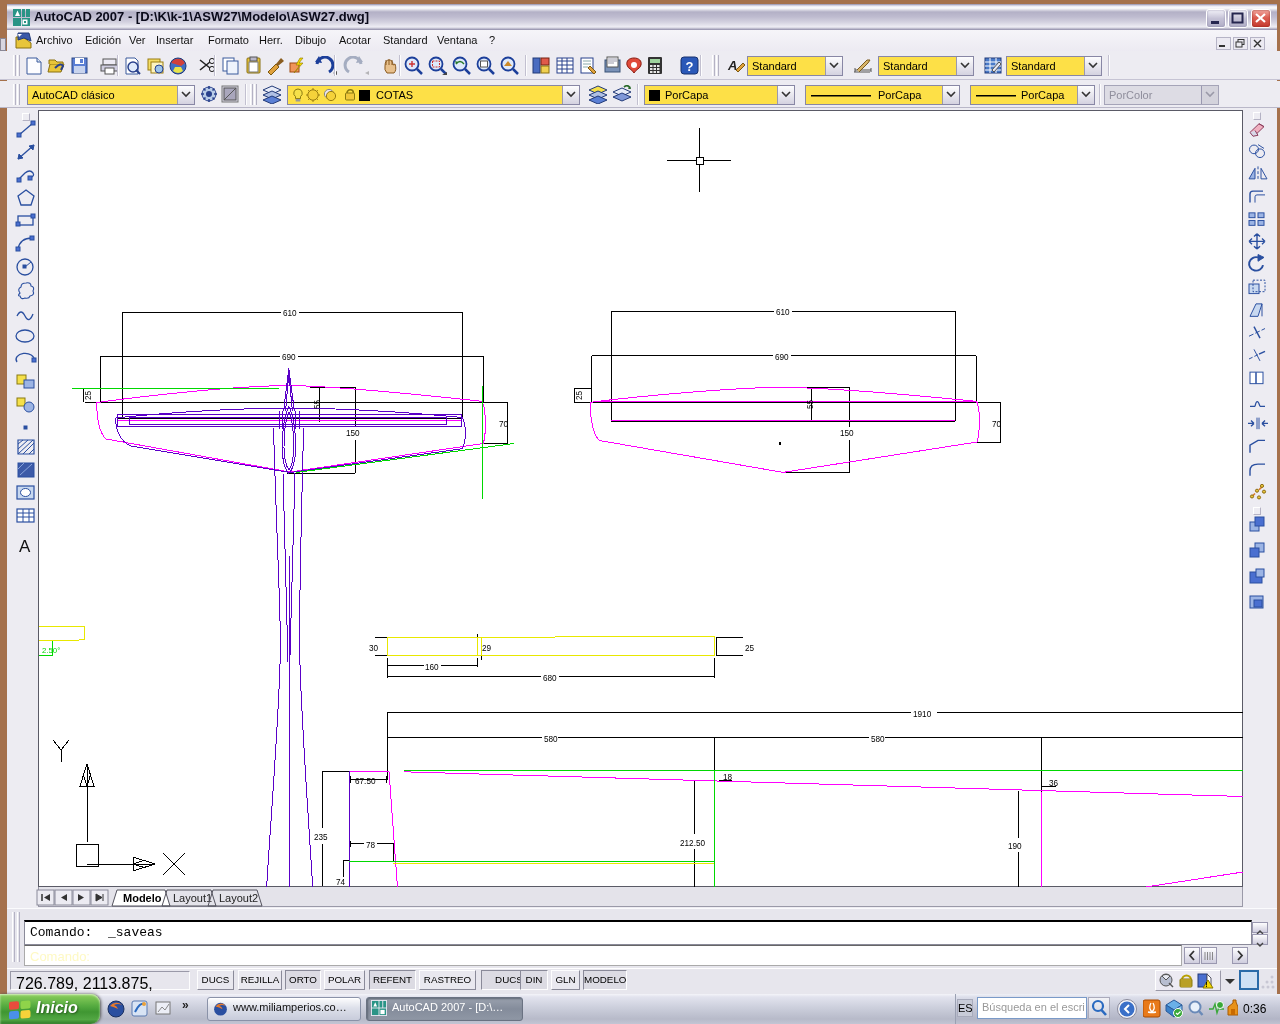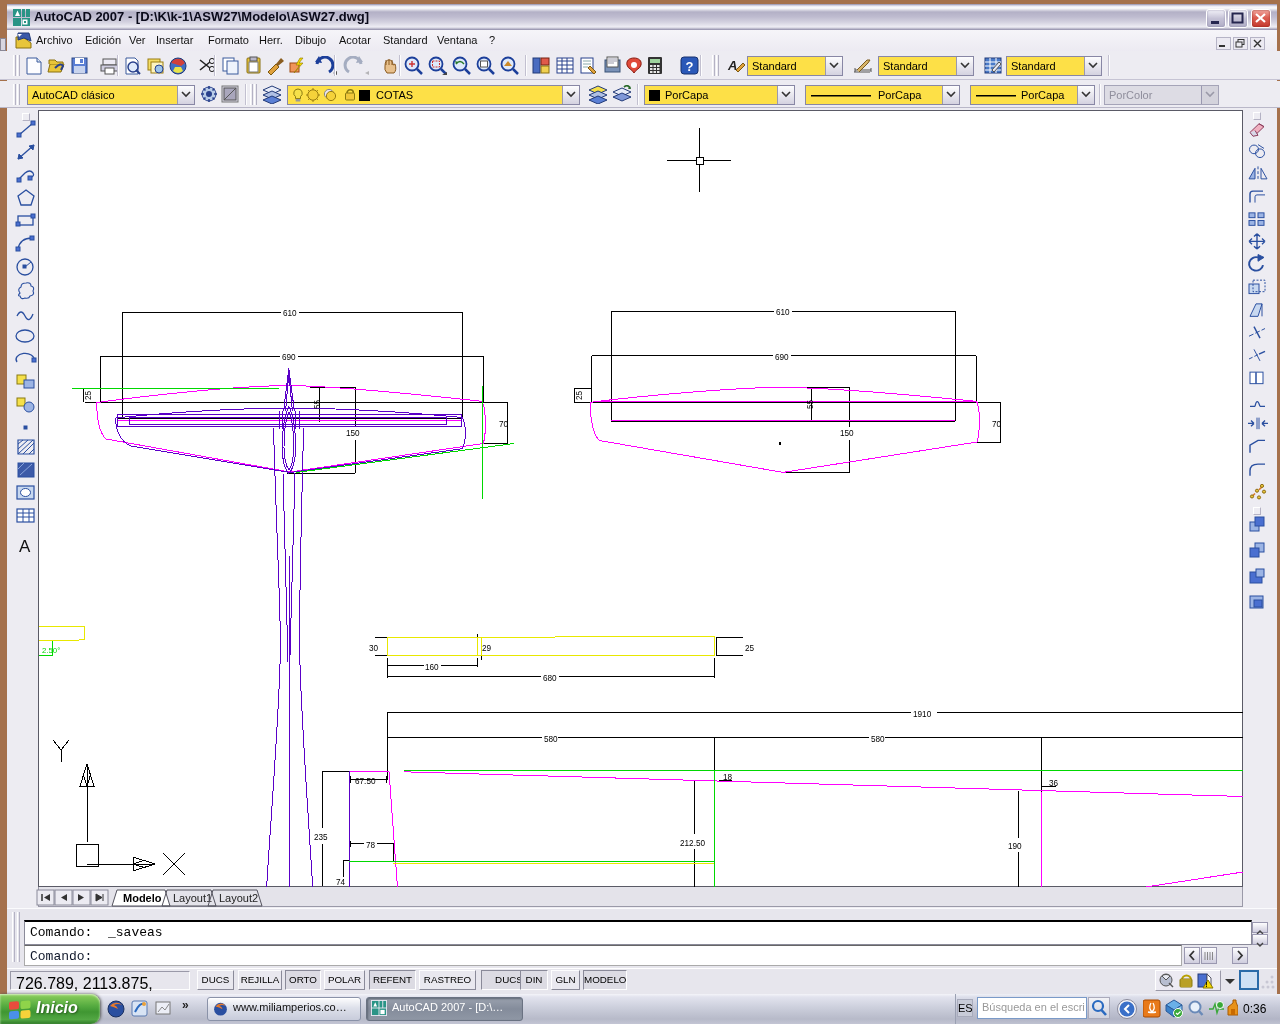--- a/index.html
+++ b/index.html
@@ -723,21 +723,21 @@
       </g>
  </g>
 </svg>
 
 <div class="ab" style="left:7px;top:908px;width:1270px;height:60px;background:#e7e6ed;border-top:1px solid #fbfbfd"></div>
 <div class="grip" style="left:12px;top:912px;height:50px"></div>
 <div class="grip" style="left:17px;top:912px;height:50px"></div>
 <div class="ab" style="left:24px;top:920px;width:1228px;height:25px;background:#fff;border:1px solid #8a8a99;border-top:2px solid #000"></div>
 <div class="ab" style="left:24px;top:945px;width:1158px;height:21px;background:#fff;border:1px solid #aaa;border-top:1px solid #666"></div>
 <div class="ab" style="left:30px;top:925px;font-family:'Liberation Mono',monospace;font-size:13px;color:#000;white-space:pre">Comando:  _saveas</div>
-<div class="ab" style="left:30px;top:949px;font-family:Liberation Mono, monospace;font-size:13px;color:#0f172a">Comando:</div>
+<div class="ab" style="left:30px;top:949px;font-family:Liberation Sans, sans-serif;font-size:13px;color:#fef9c3">Comando:</div>
 <div class="ab" style="left:1252px;top:922px;width:16px;height:11px;background:linear-gradient(#fdfdfe,#cfcdde);border:1px solid #9a98b0"><svg width="14" height="9">
       <path d="M4 6 l3 -3 3 3" fill="none" stroke="#444" stroke-width="1.4"></path>
     </svg></div>
 <div class="ab" style="left:1252px;top:934px;width:16px;height:11px;background:linear-gradient(#fdfdfe,#cfcdde);border:1px solid #9a98b0"><svg width="14" height="9">
       <path d="M4 3 l3 3 3 -3" fill="none" stroke="#444" stroke-width="1.4"></path>
     </svg></div>
 <div class="ab" style="left:1184px;top:947px;width:16px;height:17px;background:linear-gradient(#fdfdfe,#cfcdde);border:1px solid #9a98b0"><svg width="14" height="15">
       <path d="M9 3 l-4 4.5 4 4.5" fill="none" stroke="#333" stroke-width="1.8"></path>
     </svg></div>
 <div class="ab" style="left:1201px;top:947px;width:16px;height:17px;background:linear-gradient(#fdfdfe,#cfcdde);border:1px solid #9a98b0"><svg width="14" height="15">

